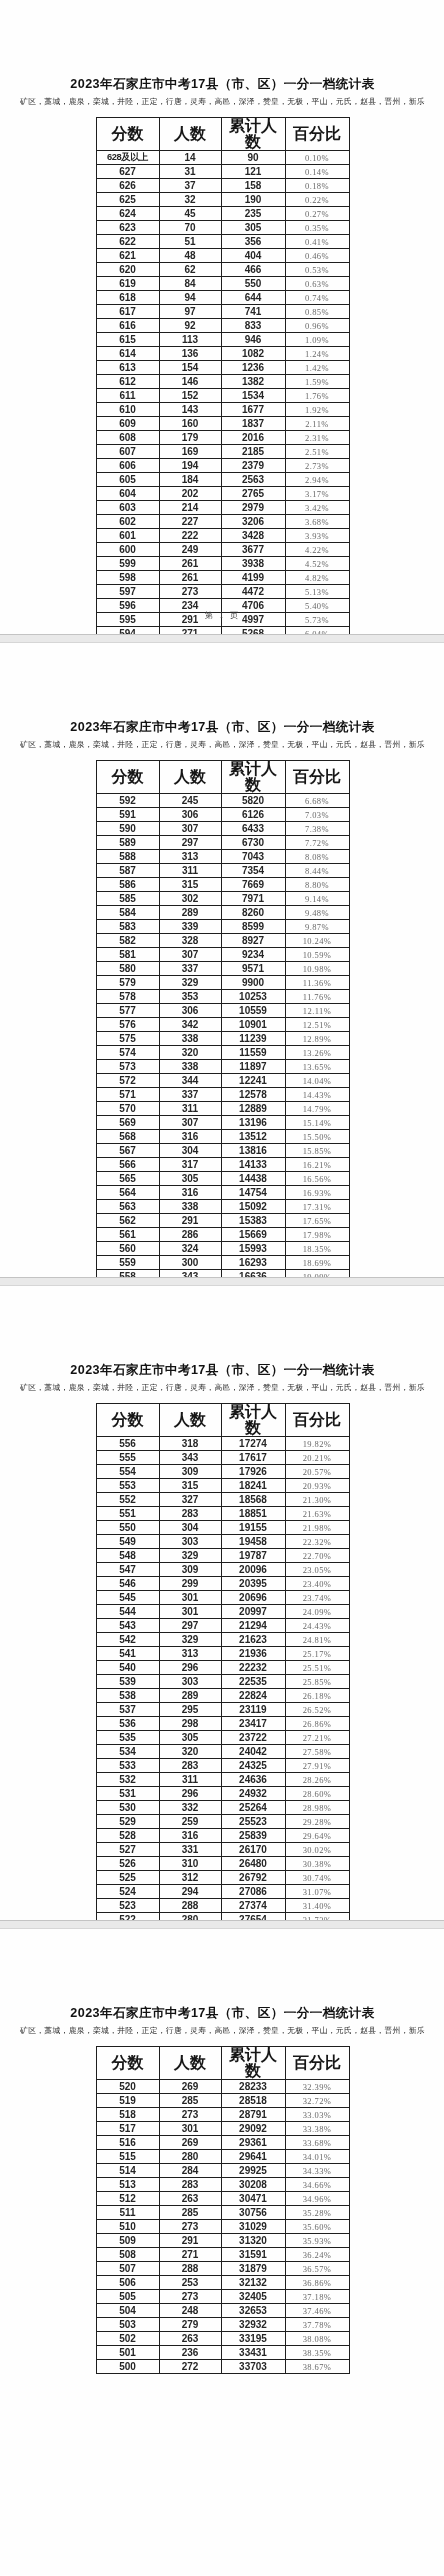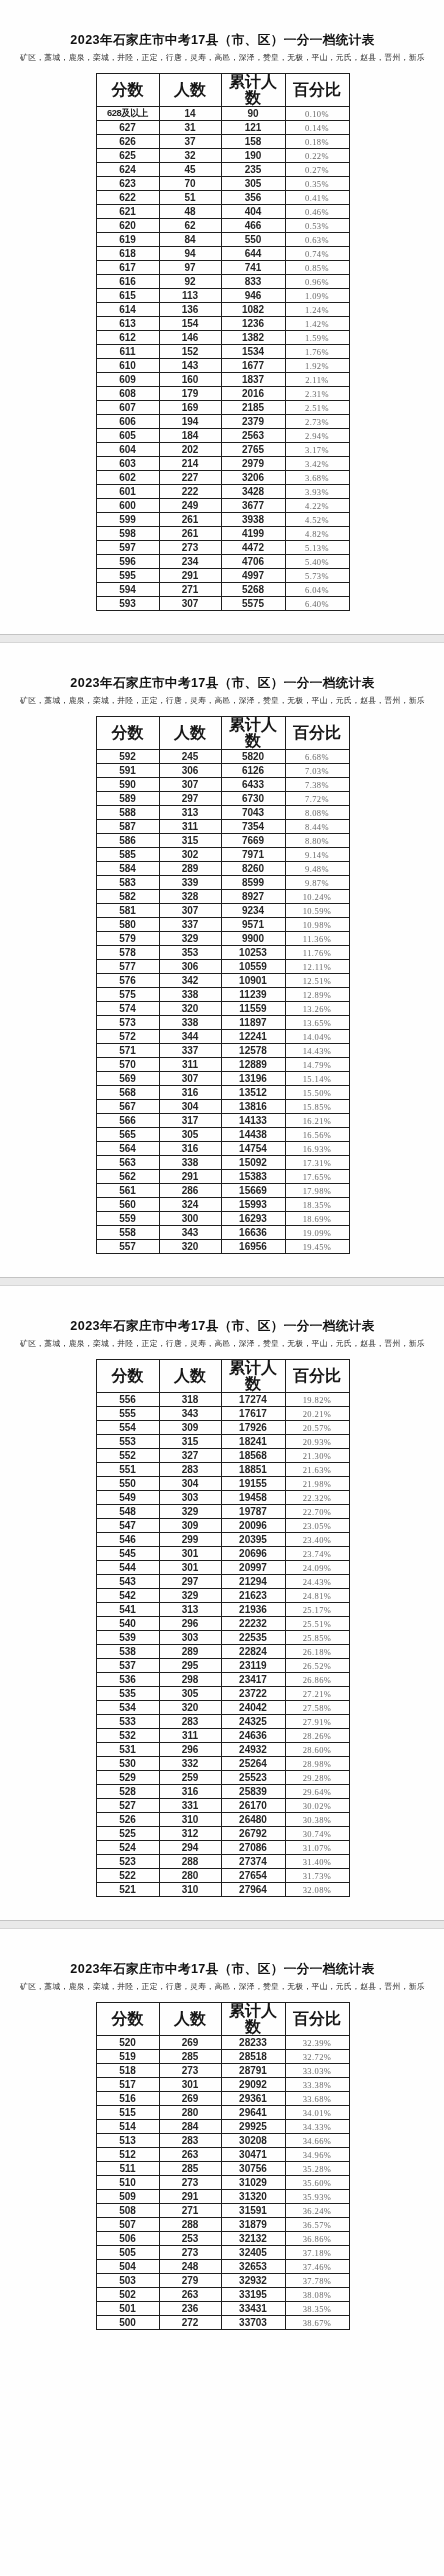--- a/index.html
+++ b/index.html
@@ -24,20 +24,21 @@
     border-bottom:0.7px solid #d6d6d6;
     box-sizing:border-box;
   }
   .title {
     padding-top:32px;
     text-align:center;
     font-size:12.6px;
     font-weight:bold;
     color:#121212;
     letter-spacing:0.4px;
+    margin-top:44px;
   }
   .subtitle {
     margin-top:3px;
     text-align:center;
     font-size:7.8px;
     color:#2b2b2b;
     letter-spacing:0.3px;
     white-space:nowrap;
   }
   table.score-table {
@@ -327,20 +328,21 @@
             <td class="c3">6.04%</td>
           </tr>
           <tr>
             <td class="c0">593</td>
             <td class="c1">307</td>
             <td class="c2">5575</td>
             <td class="c3">6.40%</td>
           </tr>
         </tbody>
       </table>
+      <div class="footer">第 1 页</div>
     </div>
     <div class="page-break"></div>
     <div class="page">
       <div class="title">2023年石家庄市中考17县（市、区）一分一档统计表</div>
       <div class="subtitle">矿区，藁城，鹿泉，栾城，井陉，正定，行唐，灵寿，高邑，深泽，赞皇，无极，平山，元氏，赵县，晋州，新乐</div>
       <table class="score-table">
         <colgroup>
           <col class="c0">
           <col class="c1">
           <col class="c2">

